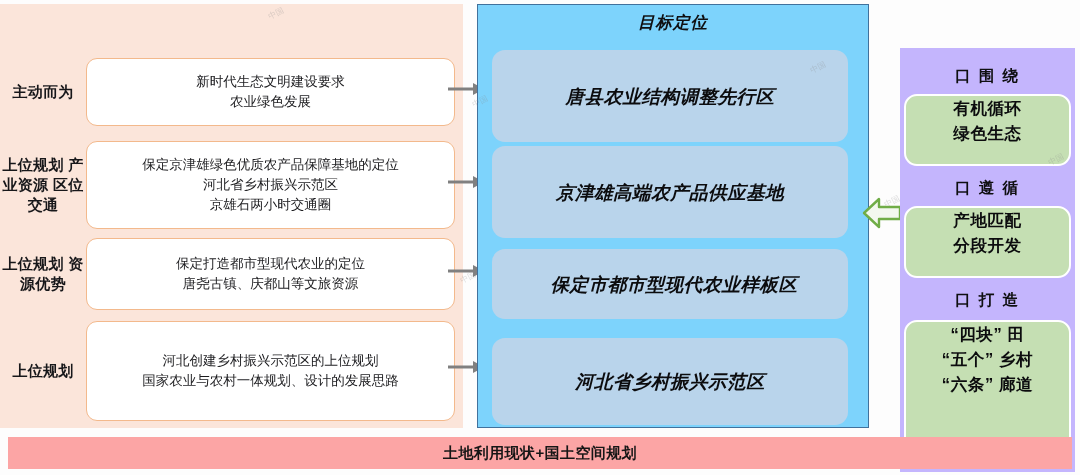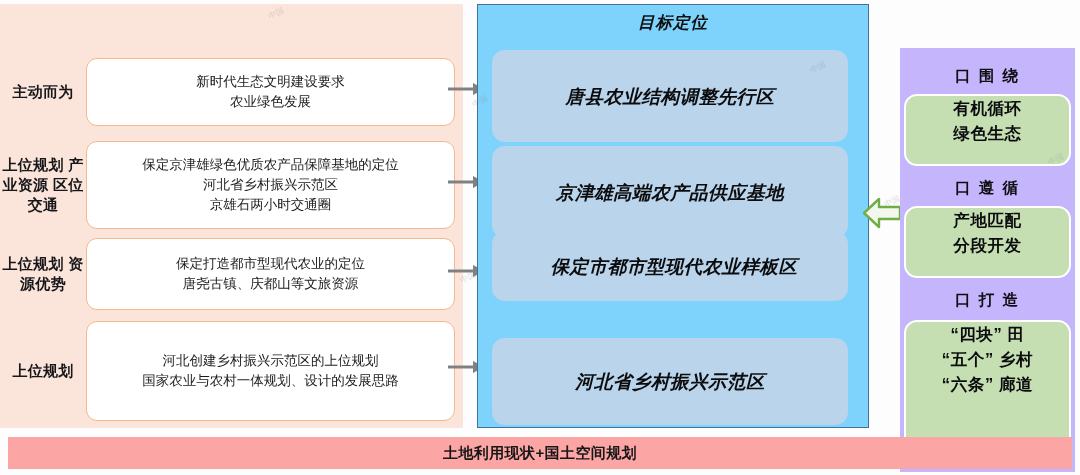--- a/index.html
+++ b/index.html
@@ -260,21 +260,21 @@
       <line x1="0" y1="9" x2="25" y2="9" stroke="#808080" stroke-width="3"></line>
       <polygon points="25,3 36,9 25,15" fill="#808080"></polygon>
     </svg>
   </div>
 
   <div class="center-panel">
     <div class="center-title">目标定位</div>
 
     <div class="center-box" style="top:45px; height:92px;">唐县农业结构调整先行区</div>
     <div class="center-box" style="top:141px; height:92px;">京津雄高端农产品供应基地</div>
-    <div class="center-box" style="top:226px; height:70px;padding-left:8px;">保定市都市型现代农业样板区</div>
+    <div class="center-box" style="top:244px; height:70px;padding-left:8px;">保定市都市型现代农业样板区</div>
     <div class="center-box" style="top:333px; height:87px;">河北省乡村振兴示范区</div>
   </div>
 
   <div class="green-arrow">
     <svg width="40" height="42" viewBox="0 0 40 42">
       <polygon points="2,21 17,7 17,15 38,15 38,27 17,27 17,35" fill="#f3f8ef" stroke="#70ad47" stroke-width="2.4" stroke-linejoin="round"></polygon>
     </svg>
   </div>
 
   <div class="right-panel">

